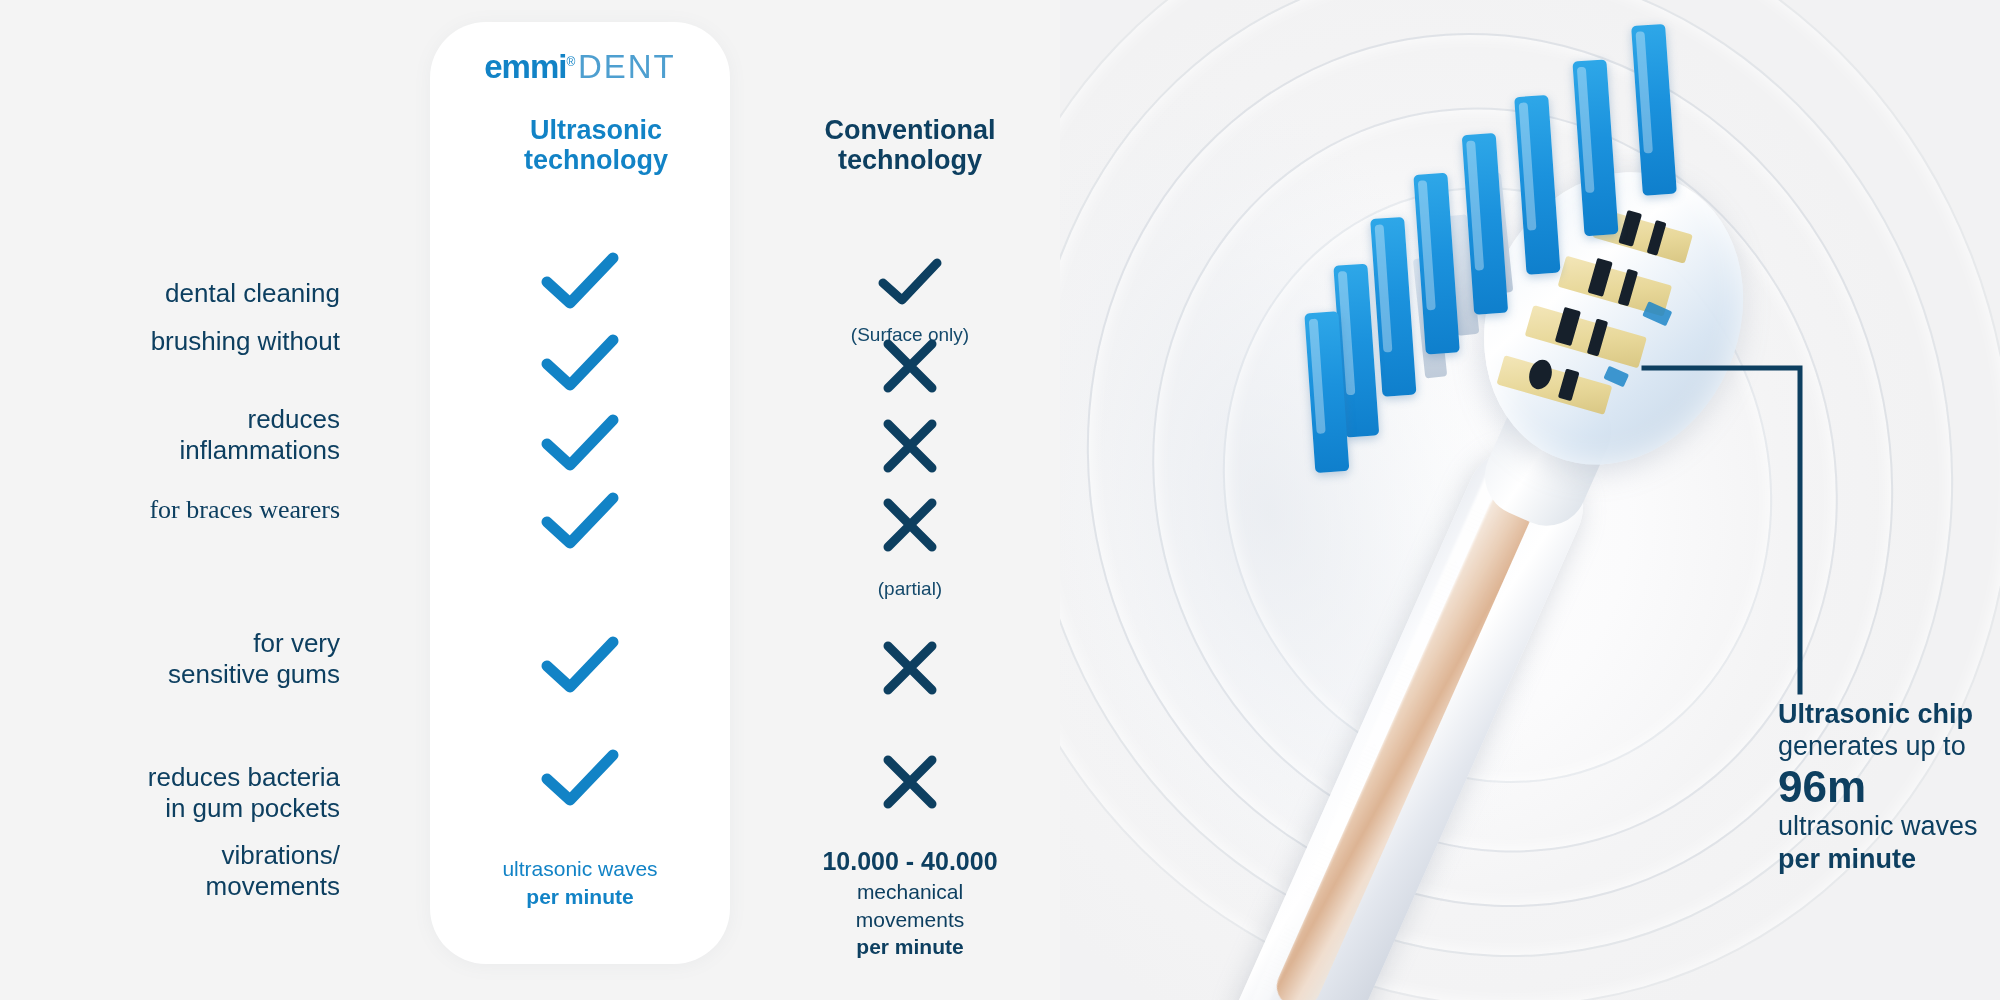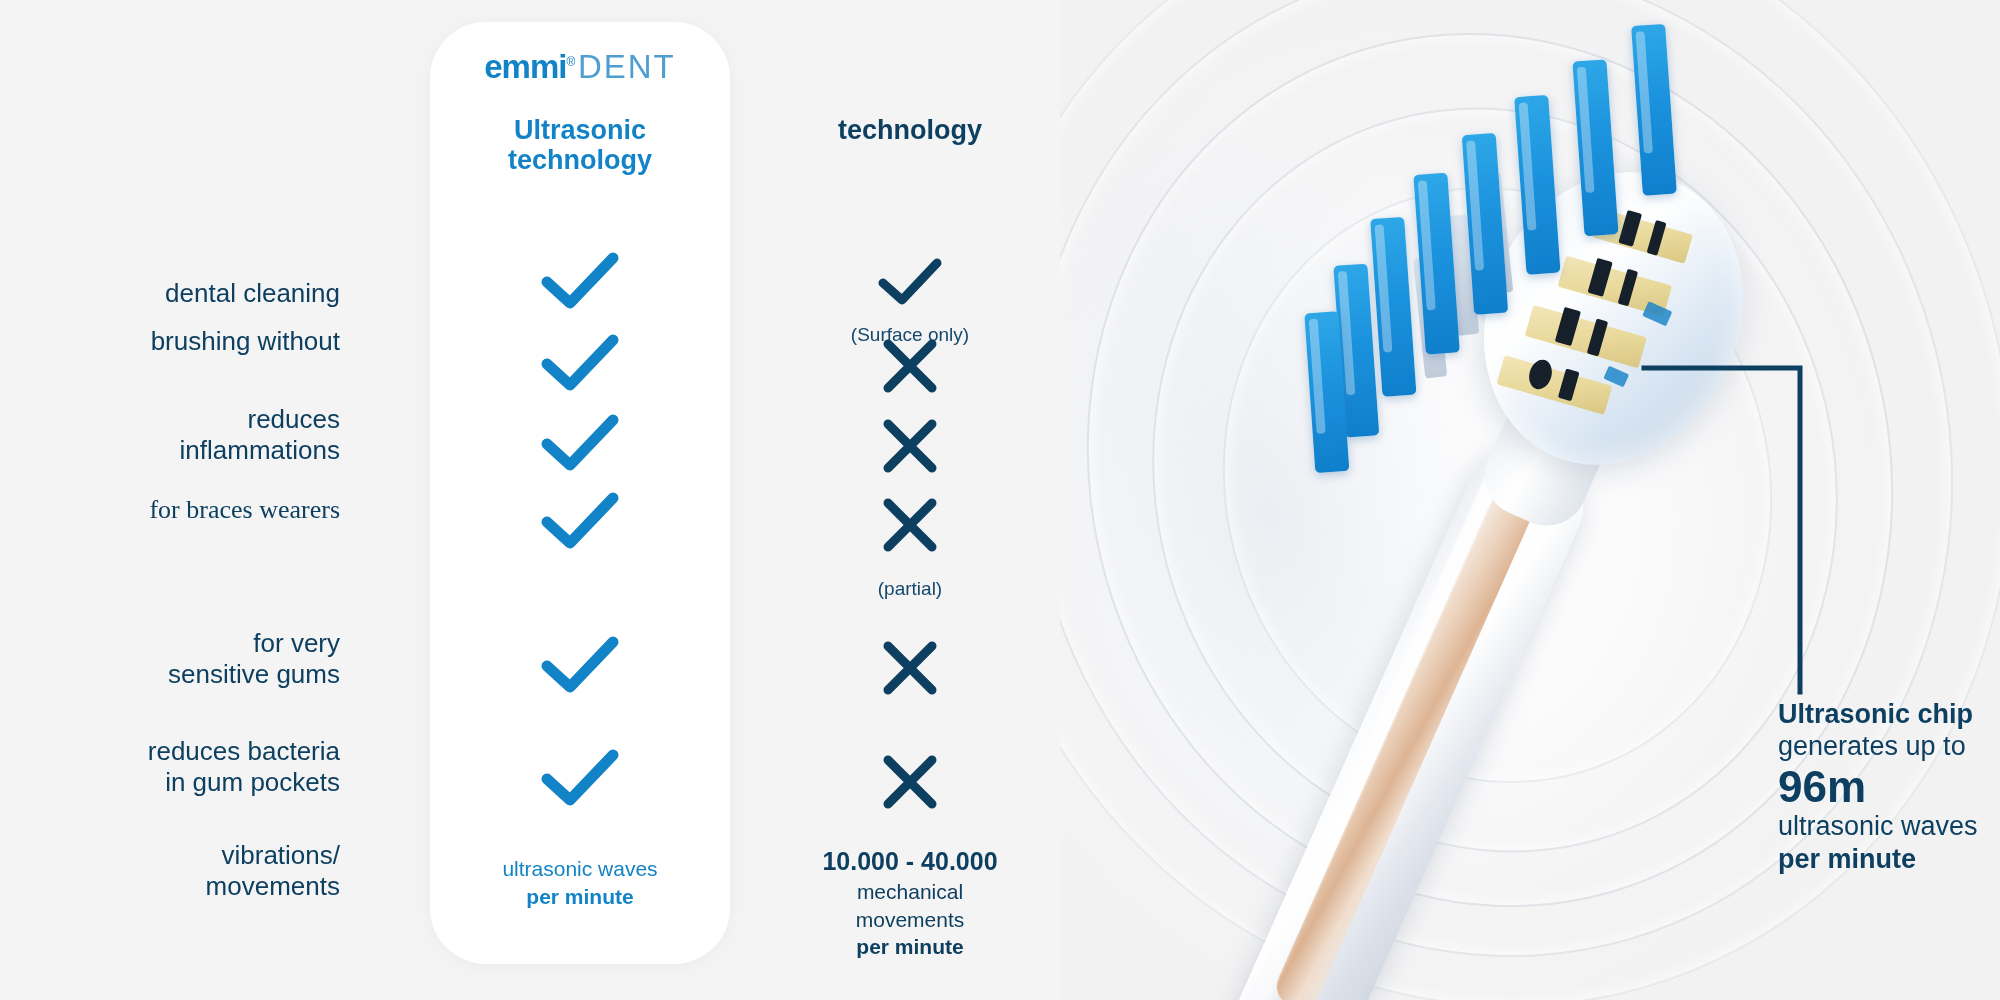--- a/index.html
+++ b/index.html
@@ -107,21 +107,21 @@
     text-align:center; font-size:33px; letter-spacing:-.4px; white-space:nowrap;
   }
   #logo .emmi{ color:#1283c6; font-weight:bold; letter-spacing:-1px; }
   #logo .reg{ color:#1283c6; font-size:12px; vertical-align:super; }
   #logo .dent{ color:#4e9fd0; font-weight:300; letter-spacing:2px; margin-left:3px;}
 
   .col-head{
     position:absolute; top:115px; width:300px; text-align:center;
     font-size:27px; font-weight:bold; line-height:1.12;
   }
-  #head-ultrasonic{ left:430px; color:#1283c6; }
+  #head-ultrasonic{ left:446px; color:#1283c6; }
   #head-conventional{ left:760px; color:#0d3f60; }
 
   .row-label{
     position:absolute; width:340px; text-align:right;
     color:#0d3f60; font-size:26px; font-weight:500; line-height:1.18;
     right:1660px;
   }
   .mark{ position:absolute; width:300px; text-align:center; }
   .note{
     position:absolute; width:300px; text-align:center;
@@ -205,20 +205,21 @@
 
 <div id="logo">
   <span class="emmi">emmi</span><span class="reg">®</span><span class="dent">DENT</span>
 </div>
 
 <div class="col-head" id="head-ultrasonic">
   <div>Ultrasonic</div>
   <div>technology</div>
 </div>
 <div class="col-head" id="head-conventional">
+  <div>Conventional</div>
   <div>technology</div>
 </div>
 
 <div class="row-label" style="top:278px;padding-left:40px;">
   <div>dental cleaning</div>
 </div>
 <div class="mark" style="left:430px; top:248px;">
   <svg width="86" height="66" viewBox="0 0 86 66">
     <path d="M 10 34 L 33 55 L 76 10" fill="none" stroke="#1283c6" stroke-width="11" stroke-linecap="round" stroke-linejoin="round"></path>
   </svg>
@@ -282,21 +283,21 @@
   <svg width="86" height="66" viewBox="0 0 86 66">
     <path d="M 10 34 L 33 55 L 76 10" fill="none" stroke="#1283c6" stroke-width="11" stroke-linecap="round" stroke-linejoin="round"></path>
   </svg>
 </div>
 <div class="mark" style="left:760px; top:638px;">
   <svg width="60" height="60" viewBox="0 0 60 60">
     <path d="M 8 8 L 52 52 M 52 8 L 8 52" fill="none" stroke="#0d3f60" stroke-width="9" stroke-linecap="round"></path>
   </svg>
 </div>
 
-<div class="row-label" style="top:736px;">
+<div class="row-label" style="top:762px;">
   <div>reduces bacteria</div>
   <div>in gum pockets</div>
 </div>
 <div class="mark" style="left:430px; top:745px;">
   <svg width="86" height="66" viewBox="0 0 86 66">
     <path d="M 10 34 L 33 55 L 76 10" fill="none" stroke="#1283c6" stroke-width="11" stroke-linecap="round" stroke-linejoin="round"></path>
   </svg>
 </div>
 <div class="mark" style="left:760px; top:752px;">
   <svg width="60" height="60" viewBox="0 0 60 60">

